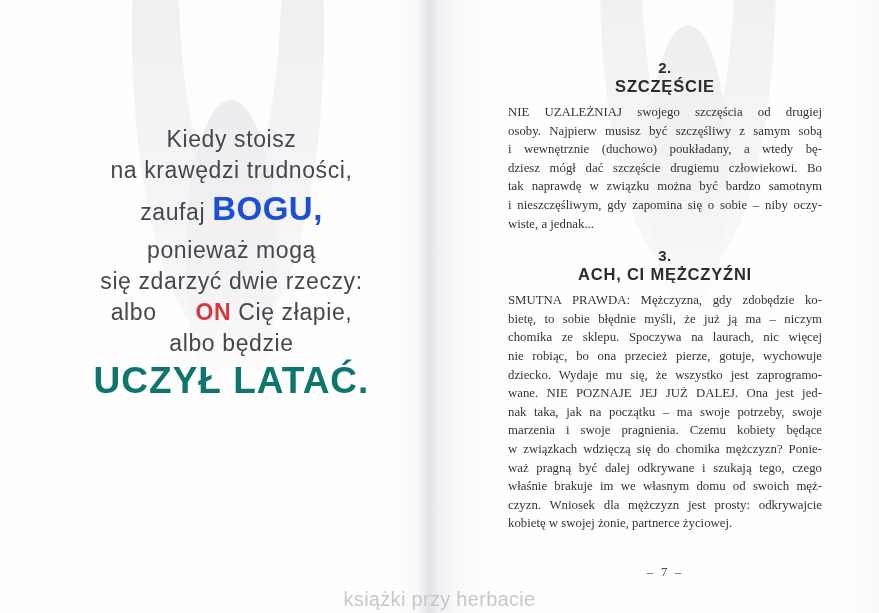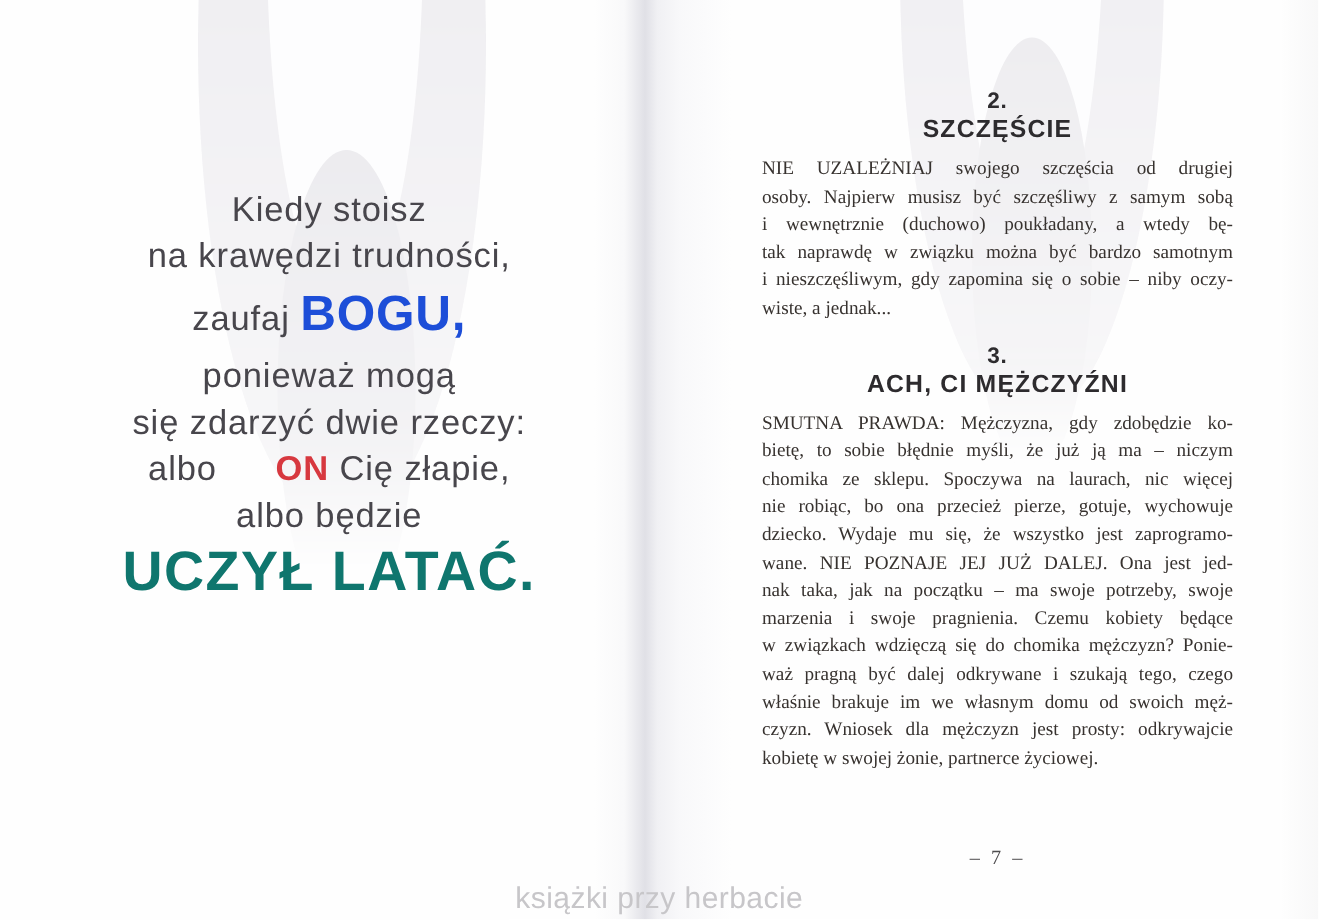--- a/index.html
+++ b/index.html
@@ -18,21 +18,21 @@
       rgba(219,219,226,0.85) 37%,
       rgba(233,233,238,0.65) 46%,
       rgba(241,241,245,0.45) 62%,
       rgba(255,255,255,0) 100%);
   }
   .edge-right{
     position:absolute;right:0;top:0;width:26px;height:613px;z-index:1;
     background:linear-gradient(to right,rgba(0,0,0,0) 0%,rgba(60,60,70,0.03) 100%);
   }
   .page{position:absolute;top:0;height:613px;z-index:2;}
-  .page-left{left:0;width:439px;}
+  .page-left{left:0;width:439px;padding-left:24px;}
   .page-right{left:440px;width:439px;}
 
   
   .quote-block{position:absolute;left:0;top:124px;width:100%;text-align:center;}
   .q-line{
     line-height:31px;font-size:23px;font-weight:400;color:#48464c;
     letter-spacing:0.6px;white-space:nowrap;
   }
   .q-line.big{line-height:46px;}
   .q-line.huge{line-height:44px;}
@@ -117,20 +117,21 @@
   </div>
 
   <div class="page page-right">
     <div class="text-col">
         <section class="section">
           <div class="sec-num">2.</div>
           <div class="sec-title">SZCZĘŚCIE</div>
           <div class="p-line">NIE UZALEŻNIAJ swojego szczęścia od drugiej</div>
           <div class="p-line">osoby. Najpierw musisz być szczęśliwy z samym sobą</div>
           <div class="p-line">i wewnętrznie (duchowo) poukładany, a wtedy bę-</div>
+          <div class="p-line">dziesz mógł dać szczęście drugiemu człowiekowi. Bo</div>
           <div class="p-line">tak naprawdę w związku można być bardzo samotnym</div>
           <div class="p-line">i nieszczęśliwym, gdy zapomina się o sobie – niby oczy-</div>
           <div class="p-line last">wiste, a jednak...</div>
         </section>
         <section class="section">
           <div class="sec-num">3.</div>
           <div class="sec-title">ACH, CI MĘŻCZYŹNI</div>
           <div class="p-line">SMUTNA PRAWDA: Mężczyzna, gdy zdobędzie ko-</div>
           <div class="p-line">bietę, to sobie błędnie myśli, że już ją ma – niczym</div>
           <div class="p-line">chomika ze sklepu. Spoczywa na laurach, nic więcej</div>

